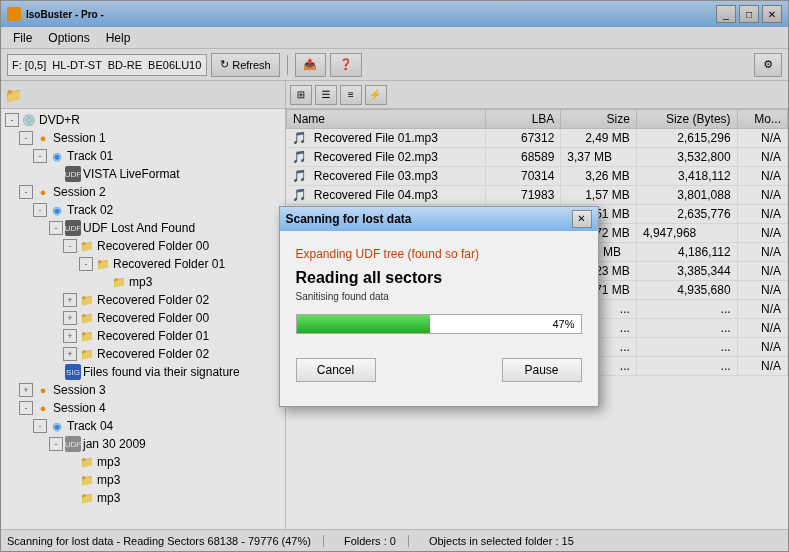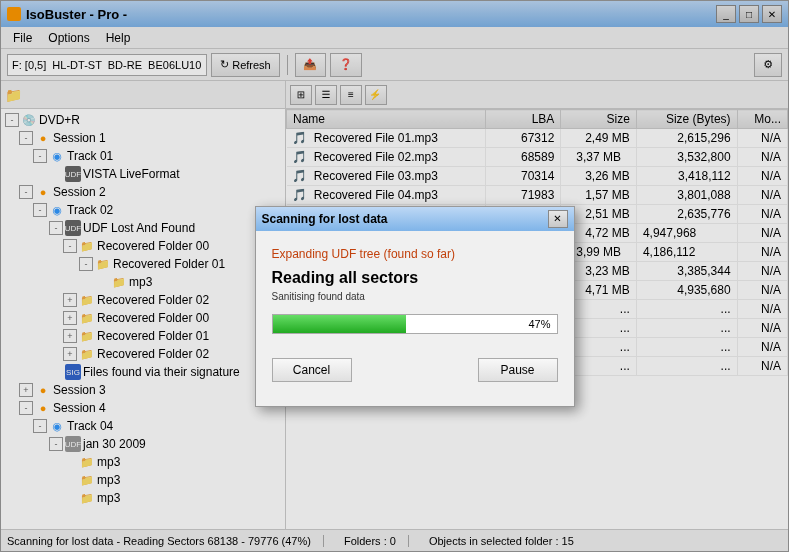--- a/index.html
+++ b/index.html
@@ -3,21 +3,21 @@
   <meta charset="utf-8">
   <style>
     * { box-sizing: border-box; margin: 0; padding: 0; }
     body { font-family: 'Segoe UI', Tahoma, sans-serif; font-size: 12px; background: #f0f0f0; }
 
     
     .window { width: 789px; height: 552px; border: 1px solid #999; background: #f0f0f0; display: flex; flex-direction: column; box-shadow: 2px 2px 6px rgba(0,0,0,0.3); }
     .title-bar { background: linear-gradient(to bottom, #bdd8f5, #7fb4e8); height: 26px; display: flex; align-items: center; padding: 0 6px; justify-content: space-between; }
     .title-bar-left { display: flex; align-items: center; gap: 5px; }
     .title-icon { width: 14px; height: 14px; background: #ff9900; border-radius: 2px; display: inline-block; }
-    .title-text { font-size: 13px; font-weight: bold; color: #000; }
+    .title-text { font-size: 10px; font-weight: bold; color: #000; }
     .title-buttons { display: flex; gap: 3px; }
     .title-btn { width: 20px; height: 18px; border: 1px solid #888; background: linear-gradient(to bottom, #e8e8e8, #c8c8c8); font-size: 10px; cursor: pointer; display: flex; align-items: center; justify-content: center; }
 
     
     .menu-bar { background: #f0f0f0; height: 22px; display: flex; align-items: center; padding: 0 4px; border-bottom: 1px solid #ccc; gap: 0; }
     .menu-item { padding: 2px 8px; cursor: pointer; font-size: 12px; }
 
     
     .toolbar { background: #f0f0f0; height: 32px; display: flex; align-items: center; padding: 0 6px; border-bottom: 1px solid #ccc; gap: 4px; }
     .drive-selector { height: 22px; padding: 0 4px; border: 1px solid #aaa; background: white; font-size: 11px; width: 200px; }
@@ -288,21 +288,21 @@
       <td style="text-align:right;">2,49 MB</td>
       <td style="text-align:right;">2,615,296</td>
       <td style="text-align:right;">N/A</td>
     </tr>
               <tr>
       <td>
         <span style="color:#3399ff;margin-right:3px;">🎵</span>
         Recovered File 02.mp3
       </td>
       <td style="text-align:right;">68589</td>
-      <td style="text-align:center;">3,37 MB</td>
+      <td style="text-align:left;">3,37 MB</td>
       <td style="text-align:right;">3,532,800</td>
       <td style="text-align:right;">N/A</td>
     </tr>
               <tr>
       <td>
         <span style="color:#3399ff;margin-right:3px;">🎵</span>
         Recovered File 03.mp3
       </td>
       <td style="text-align:right;">70314</td>
       <td style="text-align:right;">3,26 MB</td>
@@ -339,21 +339,21 @@
       <td style="text-align:left;">4,947,968</td>
       <td style="text-align:right;">N/A</td>
     </tr>
               <tr>
       <td>
         <span style="color:#3399ff;margin-right:3px;">🎵</span>
         Recovered File 07.mp3
       </td>
       <td style="text-align:right;">77542</td>
       <td style="text-align:center;">3,99 MB</td>
-      <td style="">4,186,112</td>
+      <td style="text-align:right;">4,186,112</td>
       <td style="text-align:right;">N/A</td>
     </tr>
               <tr>
       <td>
         <span style="color:#3399ff;margin-right:3px;">🎵</span>
         Recovered File 08.mp3
       </td>
       <td style="text-align:right;">79586</td>
       <td style="text-align:right;">3,23 MB</td>
       <td style="text-align:right;">3,385,344</td>
@@ -416,21 +416,21 @@
   </div>
 
   <div class="status-bar">
     <span class="status-section">Scanning for lost data - Reading Sectors 68138 - 79776  (47%)</span>
     <span class="status-section">Folders : 0</span>
     <span>Objects in selected folder : 15</span>
   </div>
 </div>
 
 <div class="modal-overlay">
-  <div class="modal" style="position:relative;top:30px;left:20px;">
+  <div class="modal" style="position:relative;top:30px;left:44px;">
     <div class="modal-title-bar">
       <span class="modal-title-text">Scanning for lost data</span>
       <button class="title-btn">✕</button>
     </div>
     <div class="modal-body">
       <div class="modal-status1">Expanding UDF tree (found so far)</div>
       <div class="modal-status2">Reading all sectors</div>
       <div class="modal-status3">Sanitising found data</div>
       <div class="progress-container">
         <div class="progress-bar" id="progress-bar" style="width: 47%;"></div>

